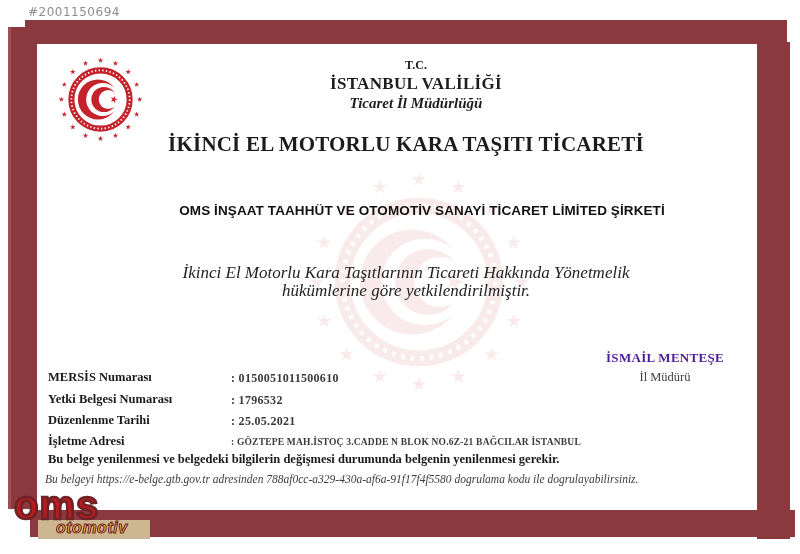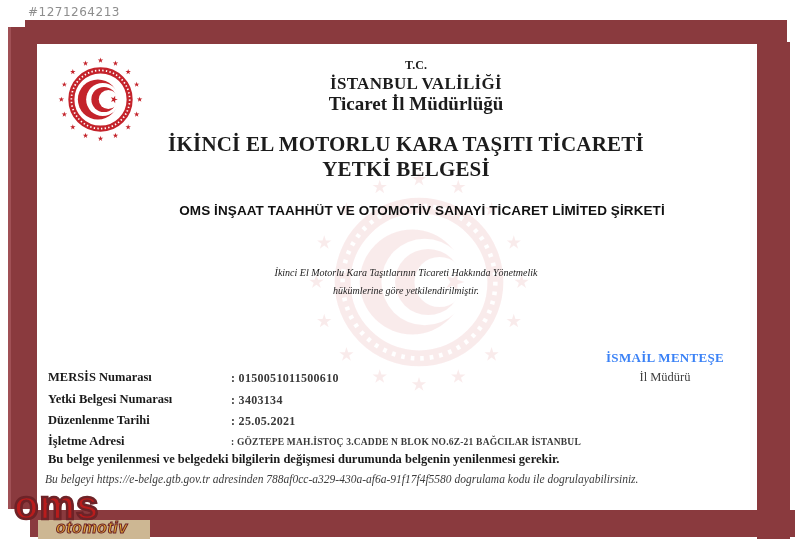--- a/index.html
+++ b/index.html
@@ -18,31 +18,31 @@
   .band-left{left:8px;top:27px;width:29px;height:482px;box-shadow:inset 3px 0 0 #a05055;}
 
   
   .emblem{left:57px;top:56px;width:87px;height:87px;}
   .watermark{left:305px;top:168px;width:228px;height:228px;opacity:0.085;}
 
   
   .header{left:60px;top:56px;width:712px;text-align:center;font-weight:bold;}
   .header .tc{font-size:12px;line-height:18px;}
   .header .l1{font-size:17px;line-height:20px;letter-spacing:.3px;}
-  .header .l2{font-size:19px;line-height:19px;}
+  .header .l2{font-size:15px;line-height:19px;font-style:italic;}
 
   .title{left:40px;top:132px;width:732px;text-align:center;font-weight:bold;font-size:21px;line-height:25px;letter-spacing:.2px;}
 
   .company{left:56px;top:203px;width:732px;text-align:center;
            font-family:"Liberation Sans", sans-serif;font-weight:bold;font-size:13.5px;letter-spacing:.1px;color:#111;}
 
-  .statement{left:40px;top:264px;width:732px;text-align:center;font-style:italic;font-size:10px;line-height:17.5px;color:#222;}
+  .statement{left:40px;top:264px;width:732px;text-align:center;font-style:italic;font-size:17px;line-height:17.5px;color:#222;}
 
   .signature{left:580px;top:350px;width:170px;text-align:center;}
-  .signature .name{font-size:13px;font-weight:bold;letter-spacing:.3px;color:#3b82f6;}
+  .signature .name{font-size:13px;font-weight:bold;letter-spacing:.3px;color:#4c1d95;}
   .signature .role{font-size:12.5px;margin-top:4px;color:#404040;}
 
   
   .fields{left:48px;top:370px;width:690px;}
   .frow{position:absolute;left:0;width:690px;height:20px;}
   .frow .lab{position:absolute;left:0;top:0;font-weight:bold;font-size:12.5px;color:#1a1a1a;}
   .frow .val{position:absolute;left:155px;top:1px;font-weight:bold;font-size:12px;color:#3a3a3a;letter-spacing:.3px;margin-left:28px;}
   .frow .val.small{font-size:9.5px;top:3px;letter-spacing:.2px;}
 
   .note-bold{left:48px;top:452px;width:700px;font-weight:bold;font-size:12.5px;color:#1a1a1a;}
@@ -85,21 +85,21 @@
       <circle cx="52.5" cy="50" r="19" fill="#ffffff"></circle>
       <circle cx="54" cy="50" r="14.5" fill="#c4232b"></circle>
       <circle cx="59" cy="50" r="11" fill="#ffffff"></circle>
       <use href="#star5" transform="translate(65.5,50) scale(4.4) rotate(18)"></use>
     </g>
   </defs>
 </svg>
 
 <div class="page">
 
-  <div class="abs photo-id">#1271264213</div>
+  <div class="abs photo-id">#2001150694</div>
 
   <div class="abs band band-top"></div>
   <div class="abs band band-right"></div>
   <div class="abs band band-bottom"></div>
   <div class="abs band band-left"></div>
 
   <svg class="abs watermark" viewBox="0 0 100 100">
       <use href="#emblem-g"></use>
     </svg>
   <svg class="abs emblem" viewBox="0 0 100 100">
@@ -107,21 +107,20 @@
     </svg>
 
   <div class="abs header">
     <div class="tc">T.C.</div>
     <div class="l1">İSTANBUL VALİLİĞİ</div>
     <div class="l2">Ticaret İl Müdürlüğü</div>
   </div>
 
   <div class="abs title">
     <div>İKİNCİ EL MOTORLU KARA TAŞITI TİCARETİ</div>
-    <div>YETKİ BELGESİ</div>
   </div>
 
   <div class="abs company">OMS İNŞAAT TAAHHÜT VE OTOMOTİV SANAYİ TİCARET LİMİTED ŞİRKETİ</div>
 
   <div class="abs statement">
     <div>İkinci El Motorlu Kara Taşıtlarının Ticareti Hakkında Yönetmelik</div>
     <div>hükümlerine göre yetkilendirilmiştir.</div>
   </div>
 
   <div class="abs signature">
@@ -129,21 +128,21 @@
     <div class="role">İl Müdürü</div>
   </div>
 
   <div class="abs fields">
     <div class="frow" style="top:0px">
       <span class="lab">MERSİS Numarası</span>
       <span class="val">: 0150051011500610</span>
     </div>
     <div class="frow" style="top:22px">
       <span class="lab">Yetki Belgesi Numarası</span>
-      <span class="val">: 3403134</span>
+      <span class="val">: 1796532</span>
     </div>
     <div class="frow" style="top:43px">
       <span class="lab">Düzenlenme Tarihi</span>
       <span class="val">: 25.05.2021</span>
     </div>
     <div class="frow" style="top:64px">
       <span class="lab">İşletme Adresi</span>
       <span class="val small">: GÖZTEPE MAH.İSTOÇ 3.CADDE N BLOK NO.6Z-21 BAĞCILAR İSTANBUL</span>
     </div>
   </div>

